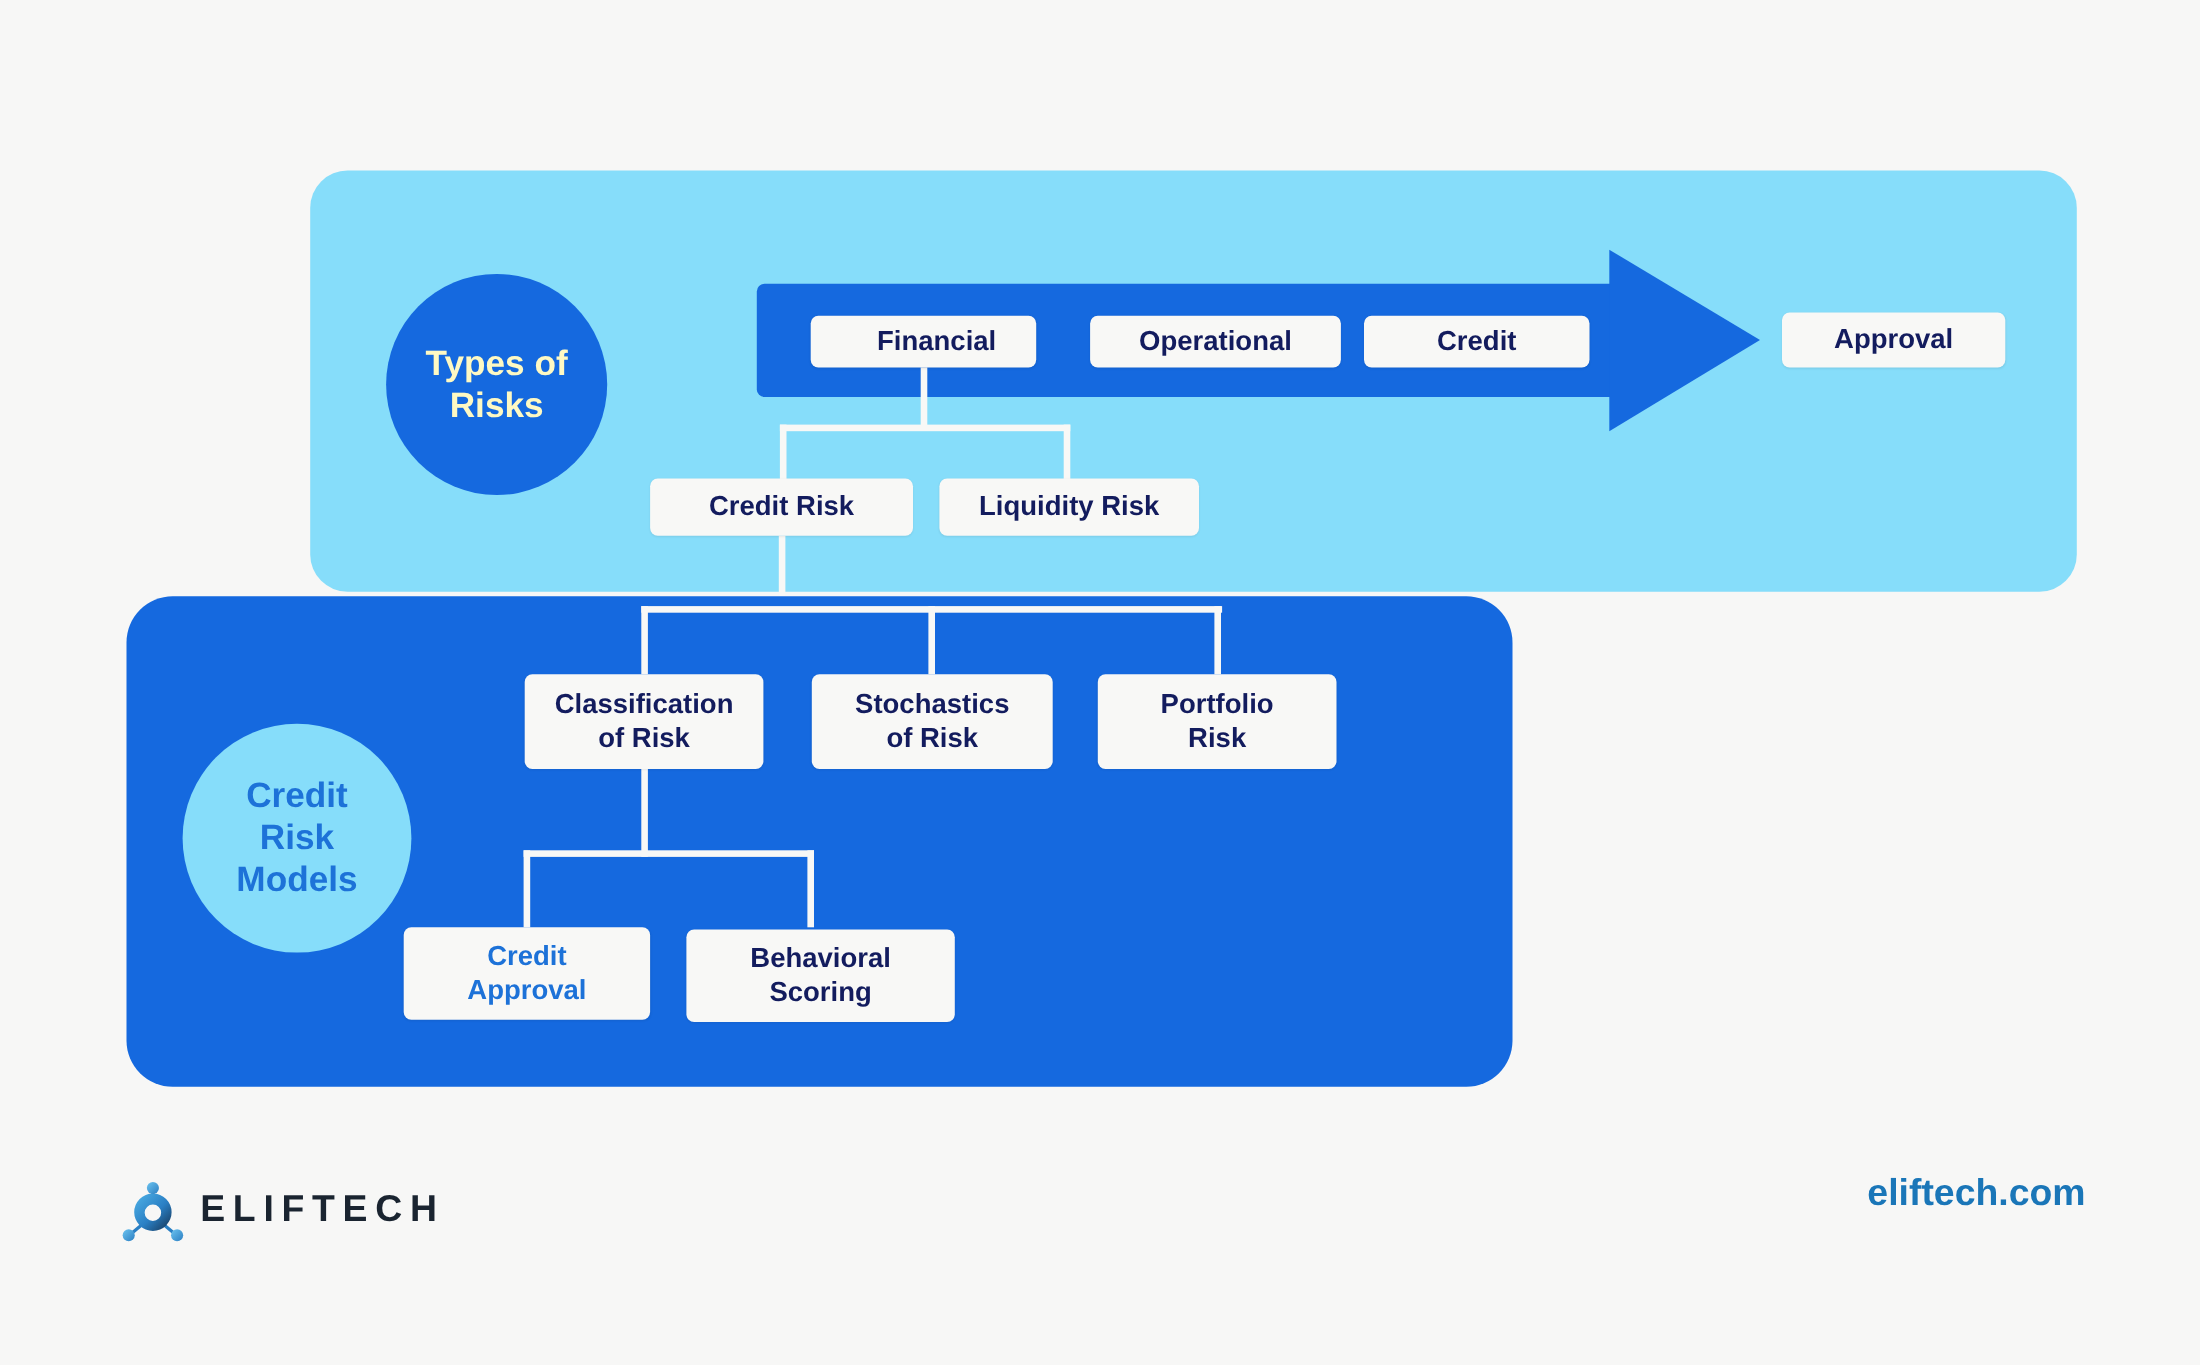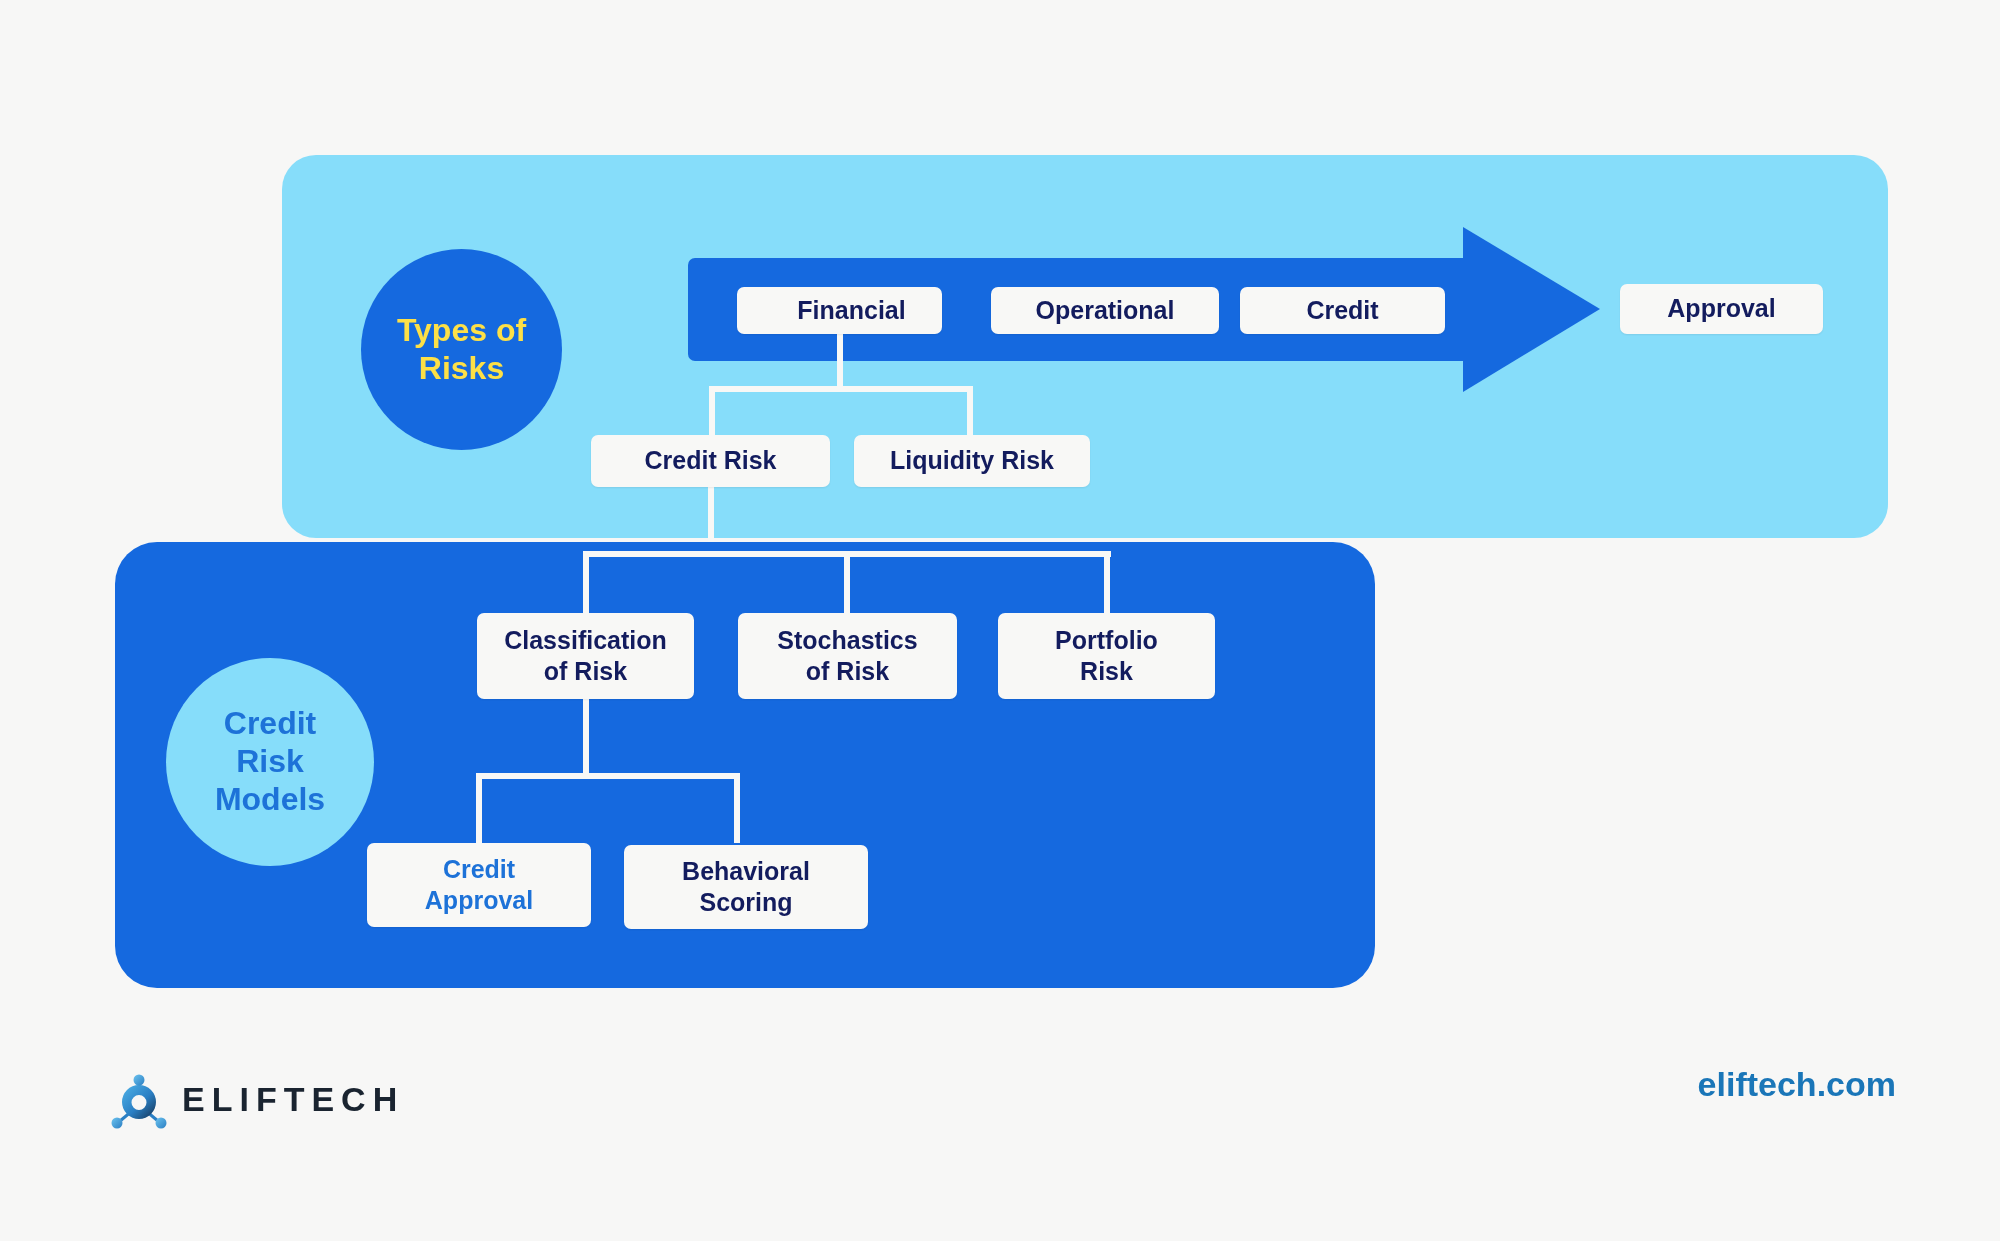--- a/index.html
+++ b/index.html
@@ -31,23 +31,23 @@
   
   .circle{
     position:absolute;
     border-radius:50%;
     display:flex; align-items:center; justify-content:center;
     text-align:center;
     font-weight:bold;
     line-height:1.18;
   }
   .circle-types{
-    left:361px; top:249px; width:201px; height:201px;
+    left:351px; top:249px; width:201px; height:201px;
     background:#1569df;
-    color:#fde047;
+    color:#fef9c3;
     font-size:32px;
     z-index:4;
   }
   .circle-models{
     left:166px; top:658px; width:208px; height:208px;
     background:#86ddfa;
     color:#1d72d8;
     font-size:32px;
     z-index:5;
   }

